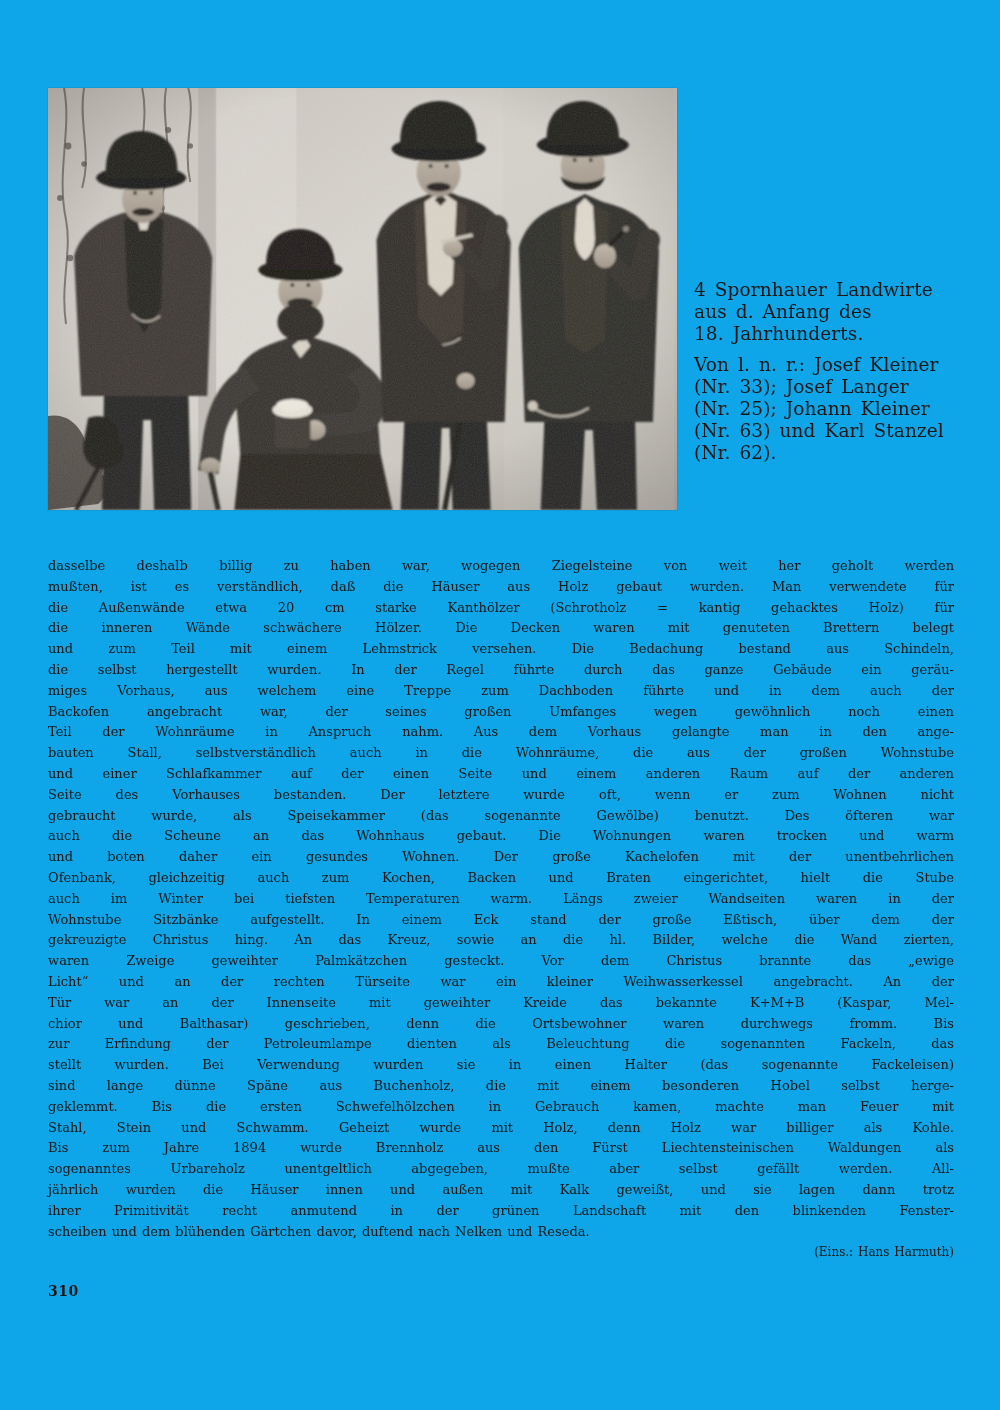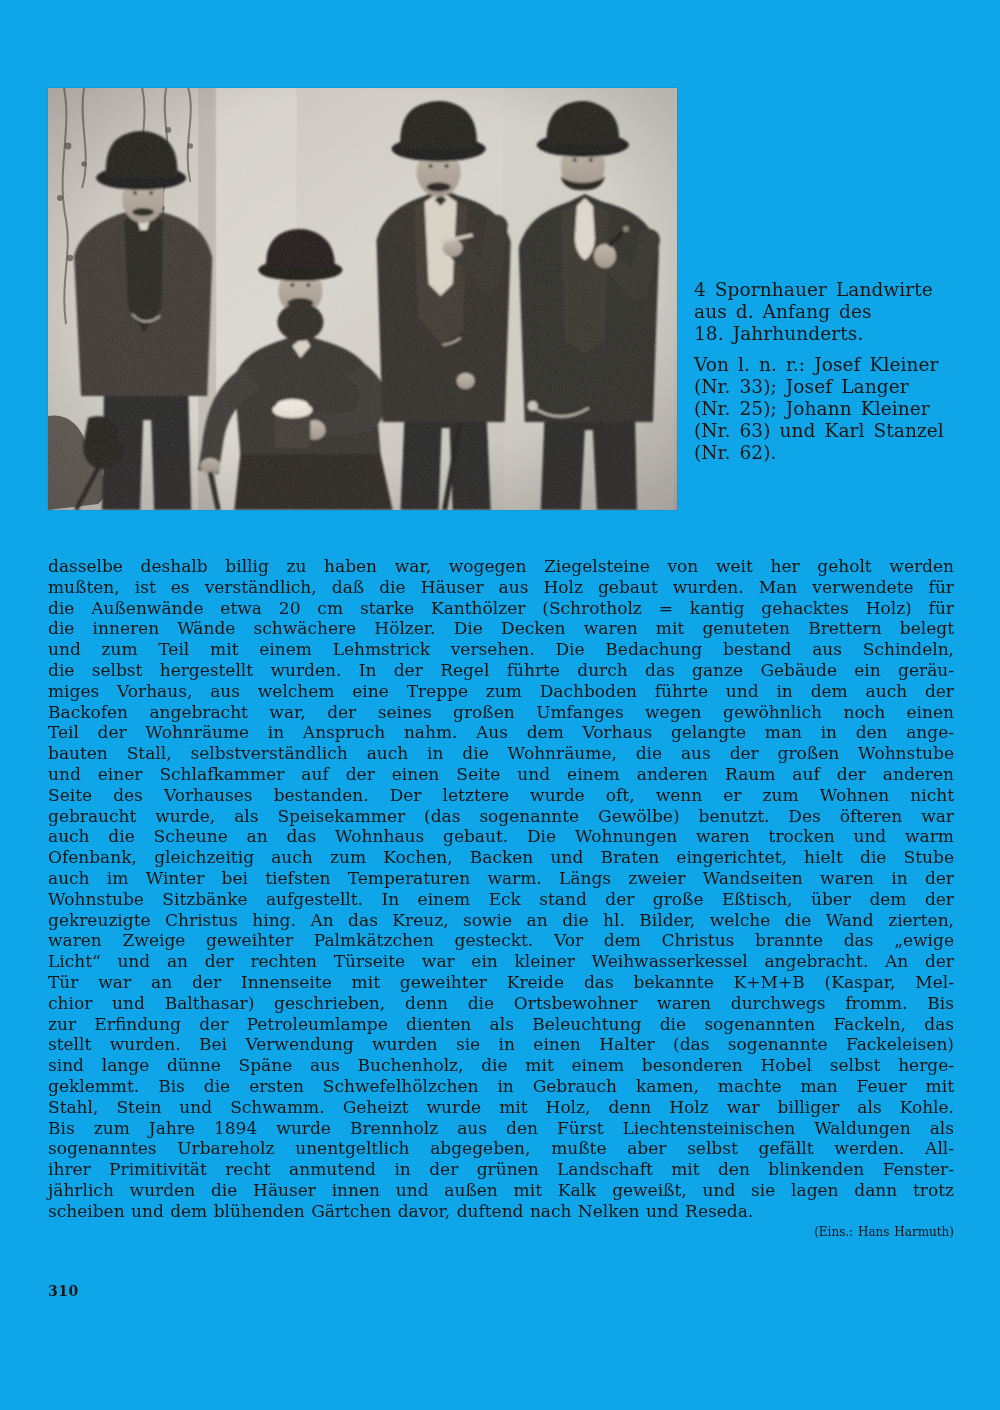--- a/index.html
+++ b/index.html
@@ -39,21 +39,21 @@
   .cap-block { margin: 0 0 9px 0; }
   .cap-line { white-space: nowrap; word-spacing: 3px; }
   
   .body-text {
     position: absolute;
     left: 48px;
     top: 556px;
     width: 906px;
   }
   .body-line {
-    font-size: 17px;
+    font-size: 13px;
     line-height: 20.8px;
     text-align: justify;
     text-align-last: justify;
     word-spacing: 1px;
     white-space: normal;
   }
   .body-lines .body-line:last-child { text-align-last: left; }
   .attribution {
     font-size: 12px;
     line-height: 20.8px;
@@ -243,37 +243,38 @@
         <div class="body-line">und zum Teil mit einem Lehmstrick versehen. Die Bedachung bestand aus Schindeln,</div>
         <div class="body-line">die selbst hergestellt wurden. In der Regel führte durch das ganze Gebäude ein geräu-</div>
         <div class="body-line">miges Vorhaus, aus welchem eine Treppe zum Dachboden führte und in dem auch der</div>
         <div class="body-line">Backofen angebracht war, der seines großen Umfanges wegen gewöhnlich noch einen</div>
         <div class="body-line">Teil der Wohnräume in Anspruch nahm. Aus dem Vorhaus gelangte man in den ange-</div>
         <div class="body-line">bauten Stall, selbstverständlich auch in die Wohnräume, die aus der großen Wohnstube</div>
         <div class="body-line">und einer Schlafkammer auf der einen Seite und einem anderen Raum auf der anderen</div>
         <div class="body-line">Seite des Vorhauses bestanden. Der letztere wurde oft, wenn er zum Wohnen nicht</div>
         <div class="body-line">gebraucht wurde, als Speisekammer (das sogenannte Gewölbe) benutzt. Des öfteren war</div>
         <div class="body-line">auch die Scheune an das Wohnhaus gebaut. Die Wohnungen waren trocken und warm</div>
+        <div class="body-line">und boten daher ein gesundes Wohnen. Der große Kachelofen mit der unentbehrlichen</div>
         <div class="body-line">Ofenbank, gleichzeitig auch zum Kochen, Backen und Braten eingerichtet, hielt die Stube</div>
         <div class="body-line">auch im Winter bei tiefsten Temperaturen warm. Längs zweier Wandseiten waren in der</div>
         <div class="body-line">Wohnstube Sitzbänke aufgestellt. In einem Eck stand der große Eßtisch, über dem der</div>
         <div class="body-line">gekreuzigte Christus hing. An das Kreuz, sowie an die hl. Bilder, welche die Wand zierten,</div>
         <div class="body-line">waren Zweige geweihter Palmkätzchen gesteckt. Vor dem Christus brannte das „ewige</div>
         <div class="body-line">Licht“ und an der rechten Türseite war ein kleiner Weihwasserkessel angebracht. An der</div>
         <div class="body-line">Tür war an der Innenseite mit geweihter Kreide das bekannte K+M+B (Kaspar, Mel-</div>
         <div class="body-line">chior und Balthasar) geschrieben, denn die Ortsbewohner waren durchwegs fromm. Bis</div>
         <div class="body-line">zur Erfindung der Petroleumlampe dienten als Beleuchtung die sogenannten Fackeln, das</div>
         <div class="body-line">stellt wurden. Bei Verwendung wurden sie in einen Halter (das sogenannte Fackeleisen)</div>
         <div class="body-line">sind lange dünne Späne aus Buchenholz, die mit einem besonderen Hobel selbst herge-</div>
         <div class="body-line">geklemmt. Bis die ersten Schwefelhölzchen in Gebrauch kamen, machte man Feuer mit</div>
         <div class="body-line">Stahl, Stein und Schwamm. Geheizt wurde mit Holz, denn Holz war billiger als Kohle.</div>
         <div class="body-line">Bis zum Jahre 1894 wurde Brennholz aus den Fürst Liechtensteinischen Waldungen als</div>
         <div class="body-line">sogenanntes Urbareholz unentgeltlich abgegeben, mußte aber selbst gefällt werden. All-</div>
+        <div class="body-line">jährlich wurden die Häuser innen und außen mit Kalk geweißt, und sie lagen dann trotz</div>
         <div class="body-line">ihrer Primitivität recht anmutend in der grünen Landschaft mit den blinkenden Fenster-</div>
-        <div class="body-line">jährlich wurden die Häuser innen und außen mit Kalk geweißt, und sie lagen dann trotz</div>
         <div class="body-line">scheiben und dem blühenden Gärtchen davor, duftend nach Nelken und Reseda.</div>
       </div>
     <div class="attribution">(Eins.: Hans Harmuth)</div>
   </div>
 
   <div class="page-number">310</div>
 
 </div>
 
 </body></html>

